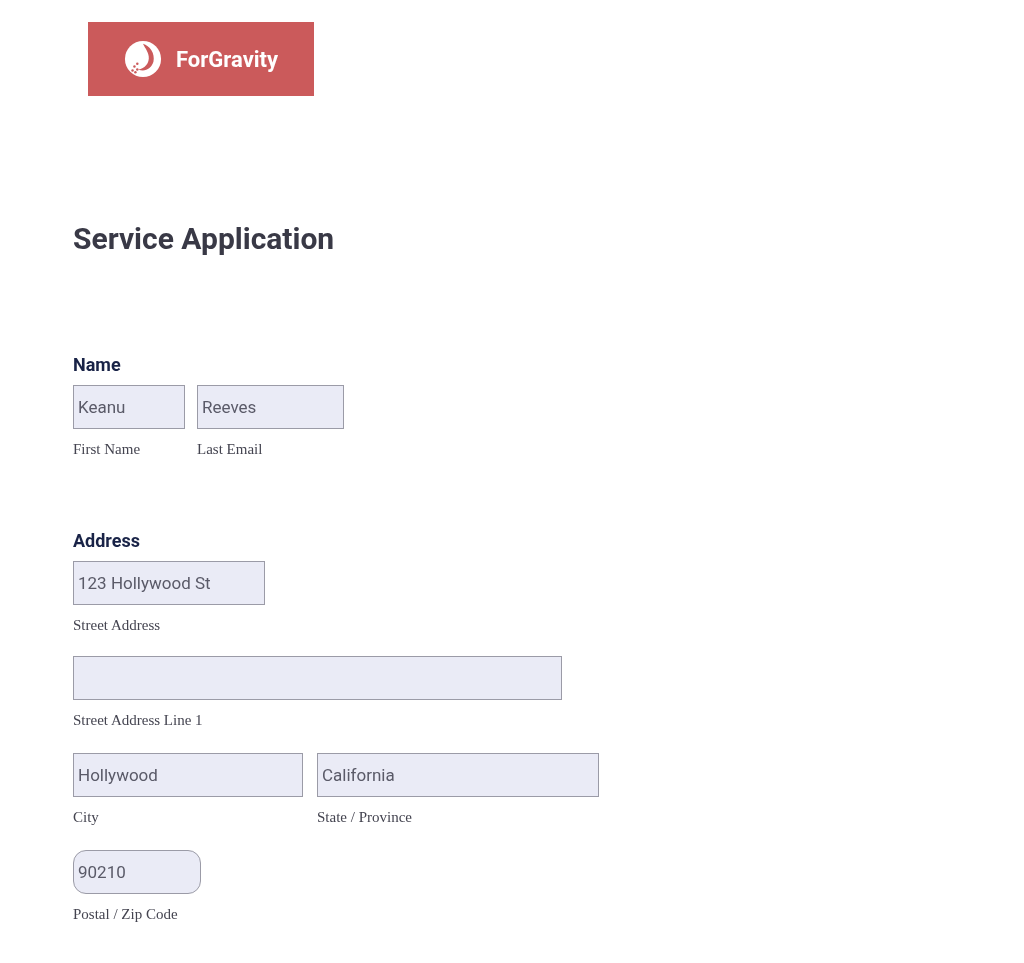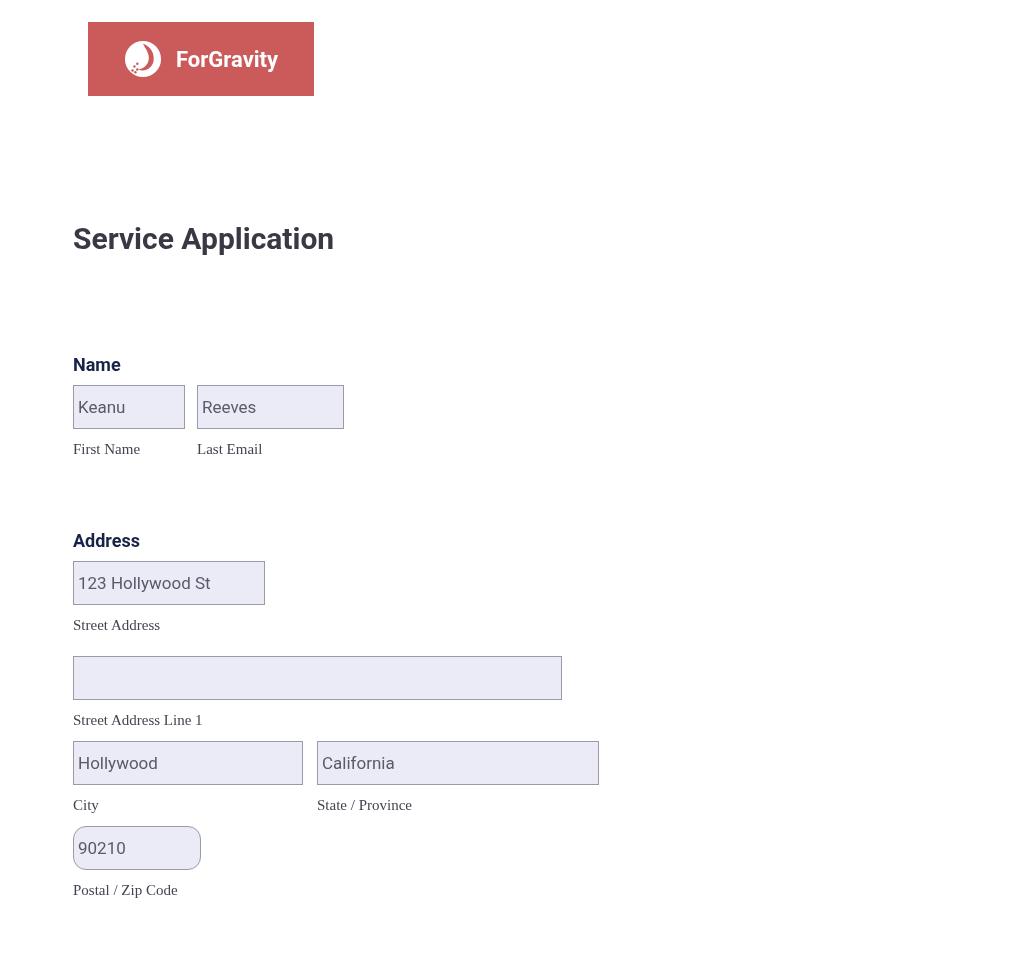--- a/index.html
+++ b/index.html
@@ -79,21 +79,21 @@
     }
     .name-first { width: 112px; }
     .name-last  { width: 147px; }
     .street1    { width: 192px; }
     .street2    { width: 489px; }
     .city       { width: 230px; }
     .state      { width: 282px; }
     .postal     { width: 128px; border-radius: 13px; }
     .email-field{ width: 322px; }
     .addr-gap-lg { margin-top: 22px; }
-    .addr-gap-city { margin-top: 12px; }
+    .addr-gap-city { margin-top: 24px; }
     .section-gap { margin-top: 72px; }
     .section-gap-email { margin-top: 78px; }
     .city-state-row { gap: 14px; }
   </style>
 </head>
 <body>
 
 
 
 

